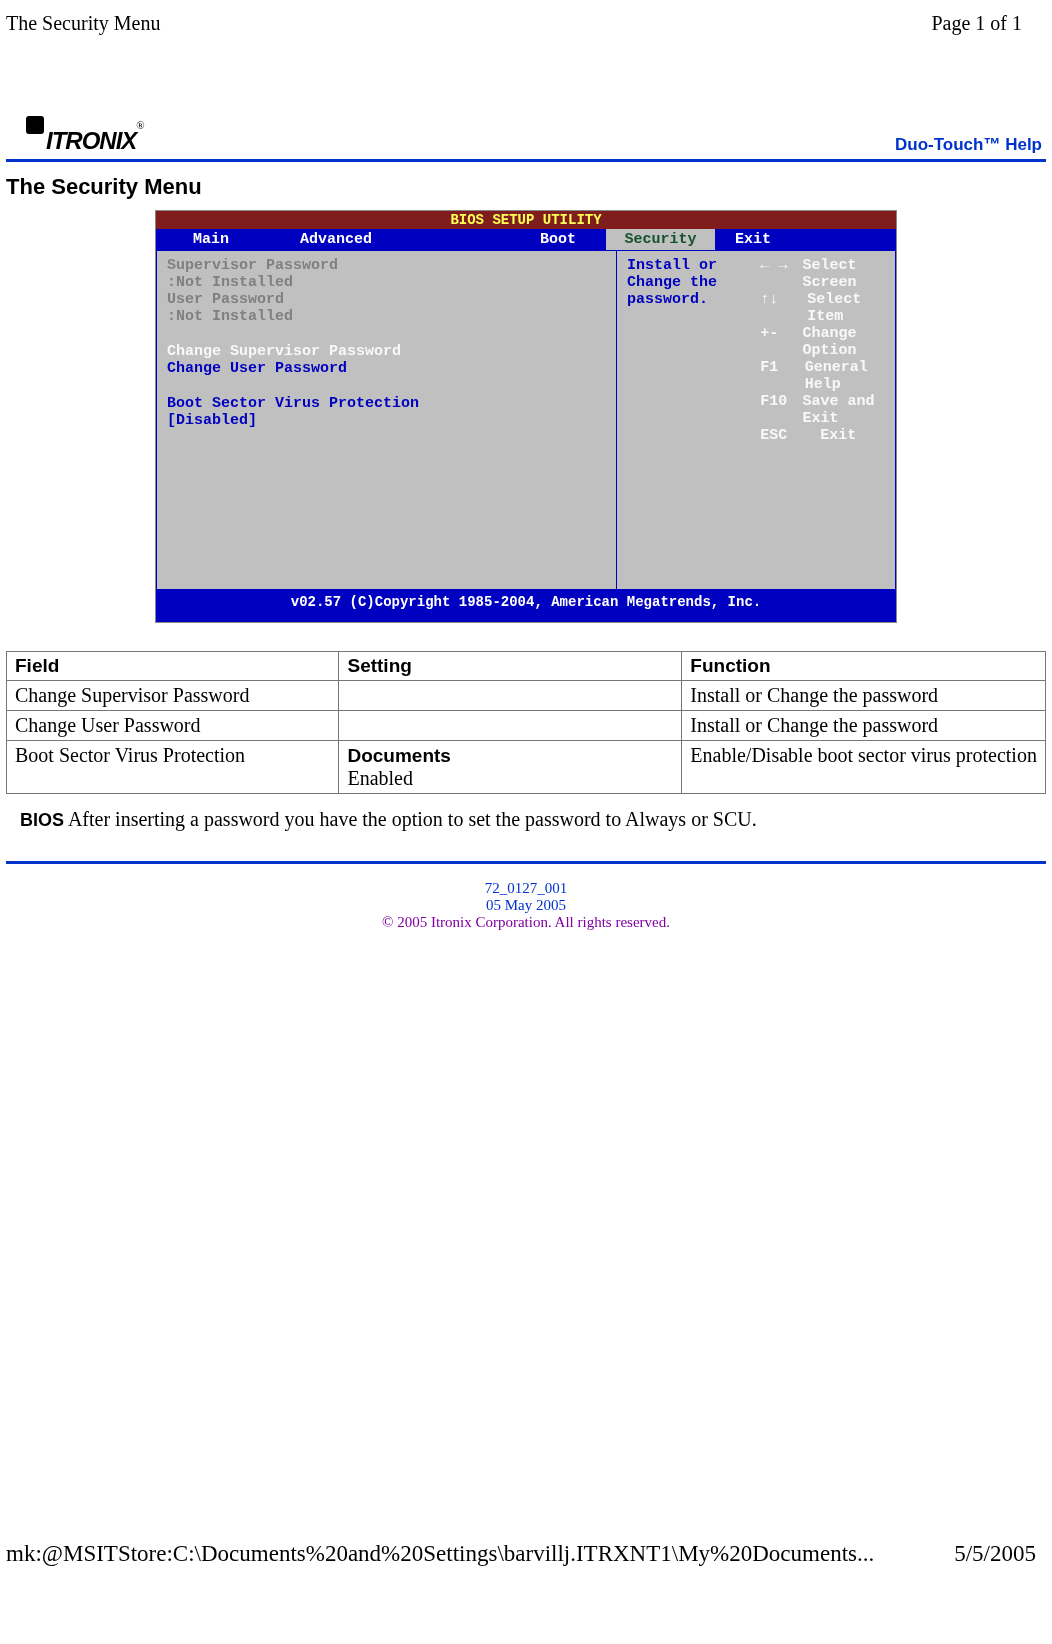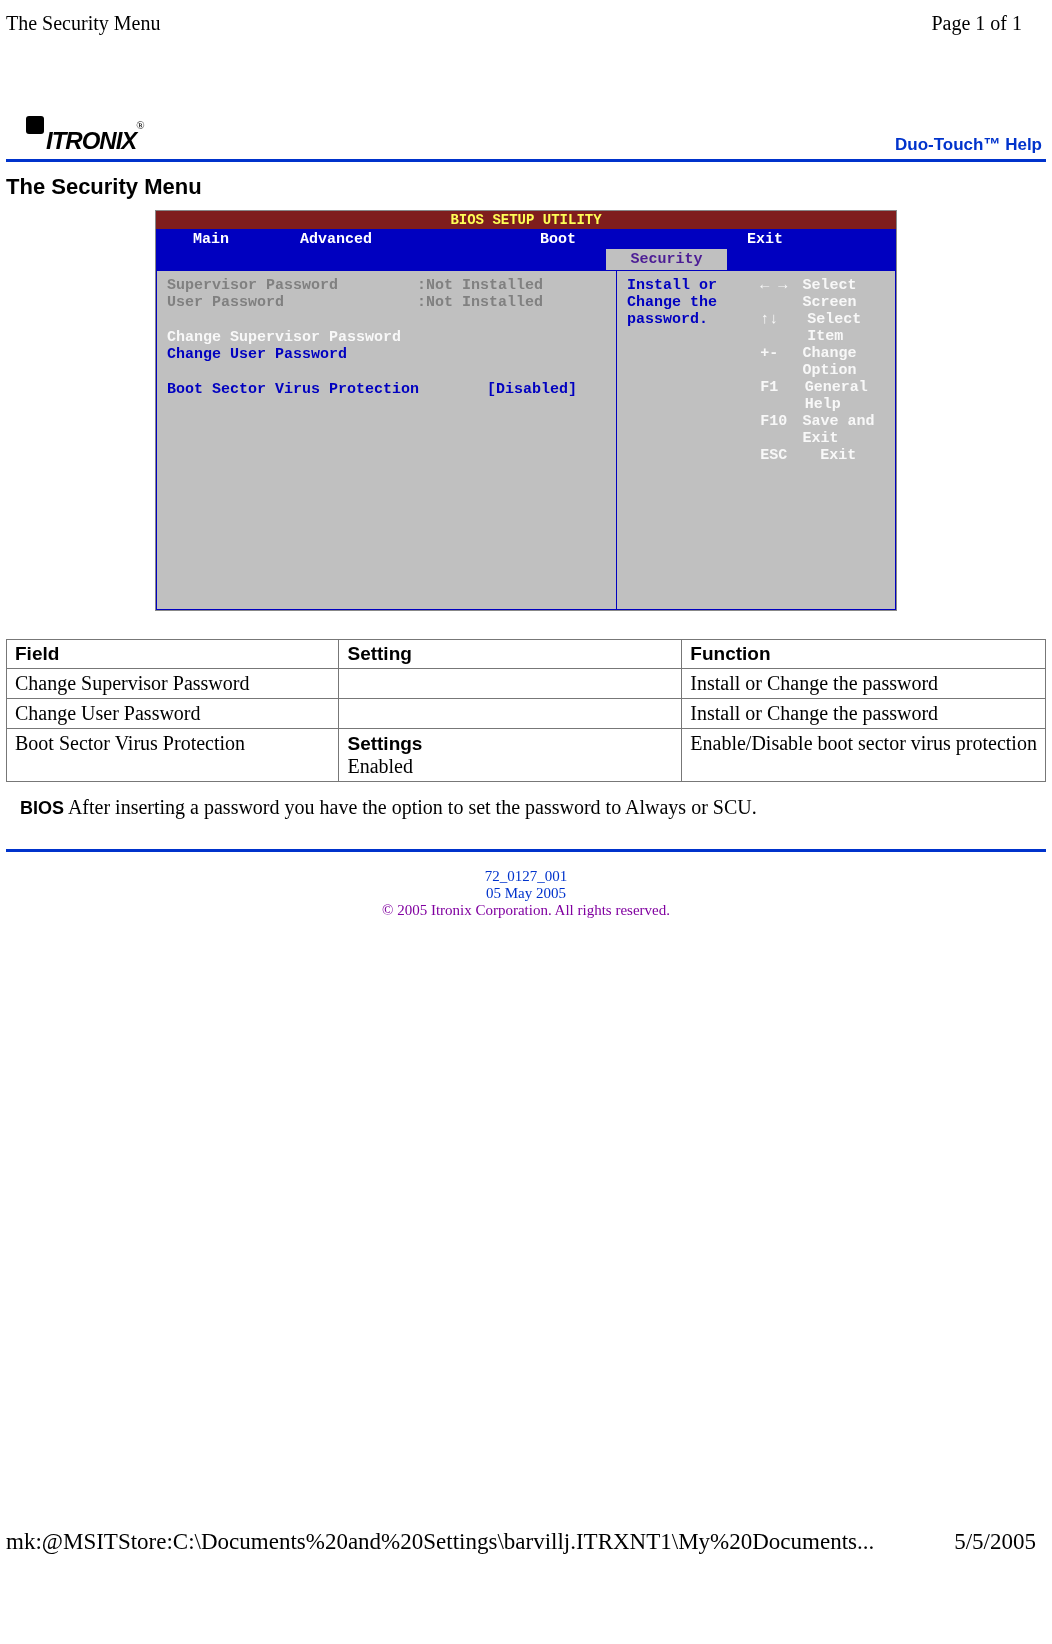--- a/index.html
+++ b/index.html
@@ -87,21 +87,21 @@
       color: white;
       display: flex;
     }
     .bios-menu .mi {
       padding: 2px 0;
       text-align: center;
     }
     .mi.main { width: 110px; }
     .mi.adv { width: 140px; }
     .mi.boot { width: 170px; text-align: right; padding-right: 30px;}
-    .mi.sec { width: 121px; background: #c0c0c0; color: #4c1d95; margin-top: 20px; }
+    .mi.sec { width: 109px; background: #c0c0c0; color: #14532d; }
     .mi.exit { width: 110px; text-align: left; padding-left: 20px;}
     .bios-body {
       display: flex;
       background: #c0c0c0;
     }
     .bios-left {
       flex: 1;
       border: 1px solid #0000c0;
       border-right: none;
       padding: 6px 10px 10px 10px;
@@ -118,20 +118,21 @@
       justify-content: space-between;
       box-sizing: border-box;
     }
     .bios-left .heading {
       color: #0000c0;
       margin-bottom: 18px;
     }
     .bios-left .row {
       display: flex;
       color: #555;
+      flex-direction: column;
     }
     .bios-left .row .lbl { width: 250px; }
     .bios-left .gray { color: #808080; }
     .bios-left .blue { color: #0000c0; }
     .bios-left .white { color: #f8f8f8; }
     .bios-nav {
       color: #f8f8f8;
     }
     .bios-nav .navrow {
       display: flex;
@@ -273,20 +274,21 @@
                 <span class="key">F10</span>
                 <span>Save and Exit</span>
               </div>
             <div class="navrow">
                 <span class="key">ESC</span>
                 <span>Exit</span>
               </div>
           </div>
         </div>
       </div>
+      <div class="bios-footer">v02.57 (C)Copyright 1985-2004, American Megatrends, Inc.</div>
     </div>
   </div>
 
   <table class="settings">
     <tbody>
         <tr>
       <th style="width:32%">Field</th>
       <th style="width:33%">Setting</th>
       <th>Function</th>
     </tr>
@@ -296,21 +298,21 @@
       <td>Install or Change the password</td>
     </tr>
     <tr>
       <td>Change User Password</td>
       <td></td>
       <td>Install or Change the password</td>
     </tr>
     <tr>
       <td>Boot Sector Virus Protection</td>
       <td>
-        <span class="setting-bold">Settings</span><br>
+        <span class="setting-bold">Documents</span><br>
         <span>Enabled</span>
       </td>
       <td>Enable/Disable boot sector virus protection</td>
     </tr>
   </tbody>
     </table>
 
   <div class="note-line">
     <span class="note-label">BIOS</span><span> After inserting a password you have the option to set the password to Always or SCU.</span>
   </div>

